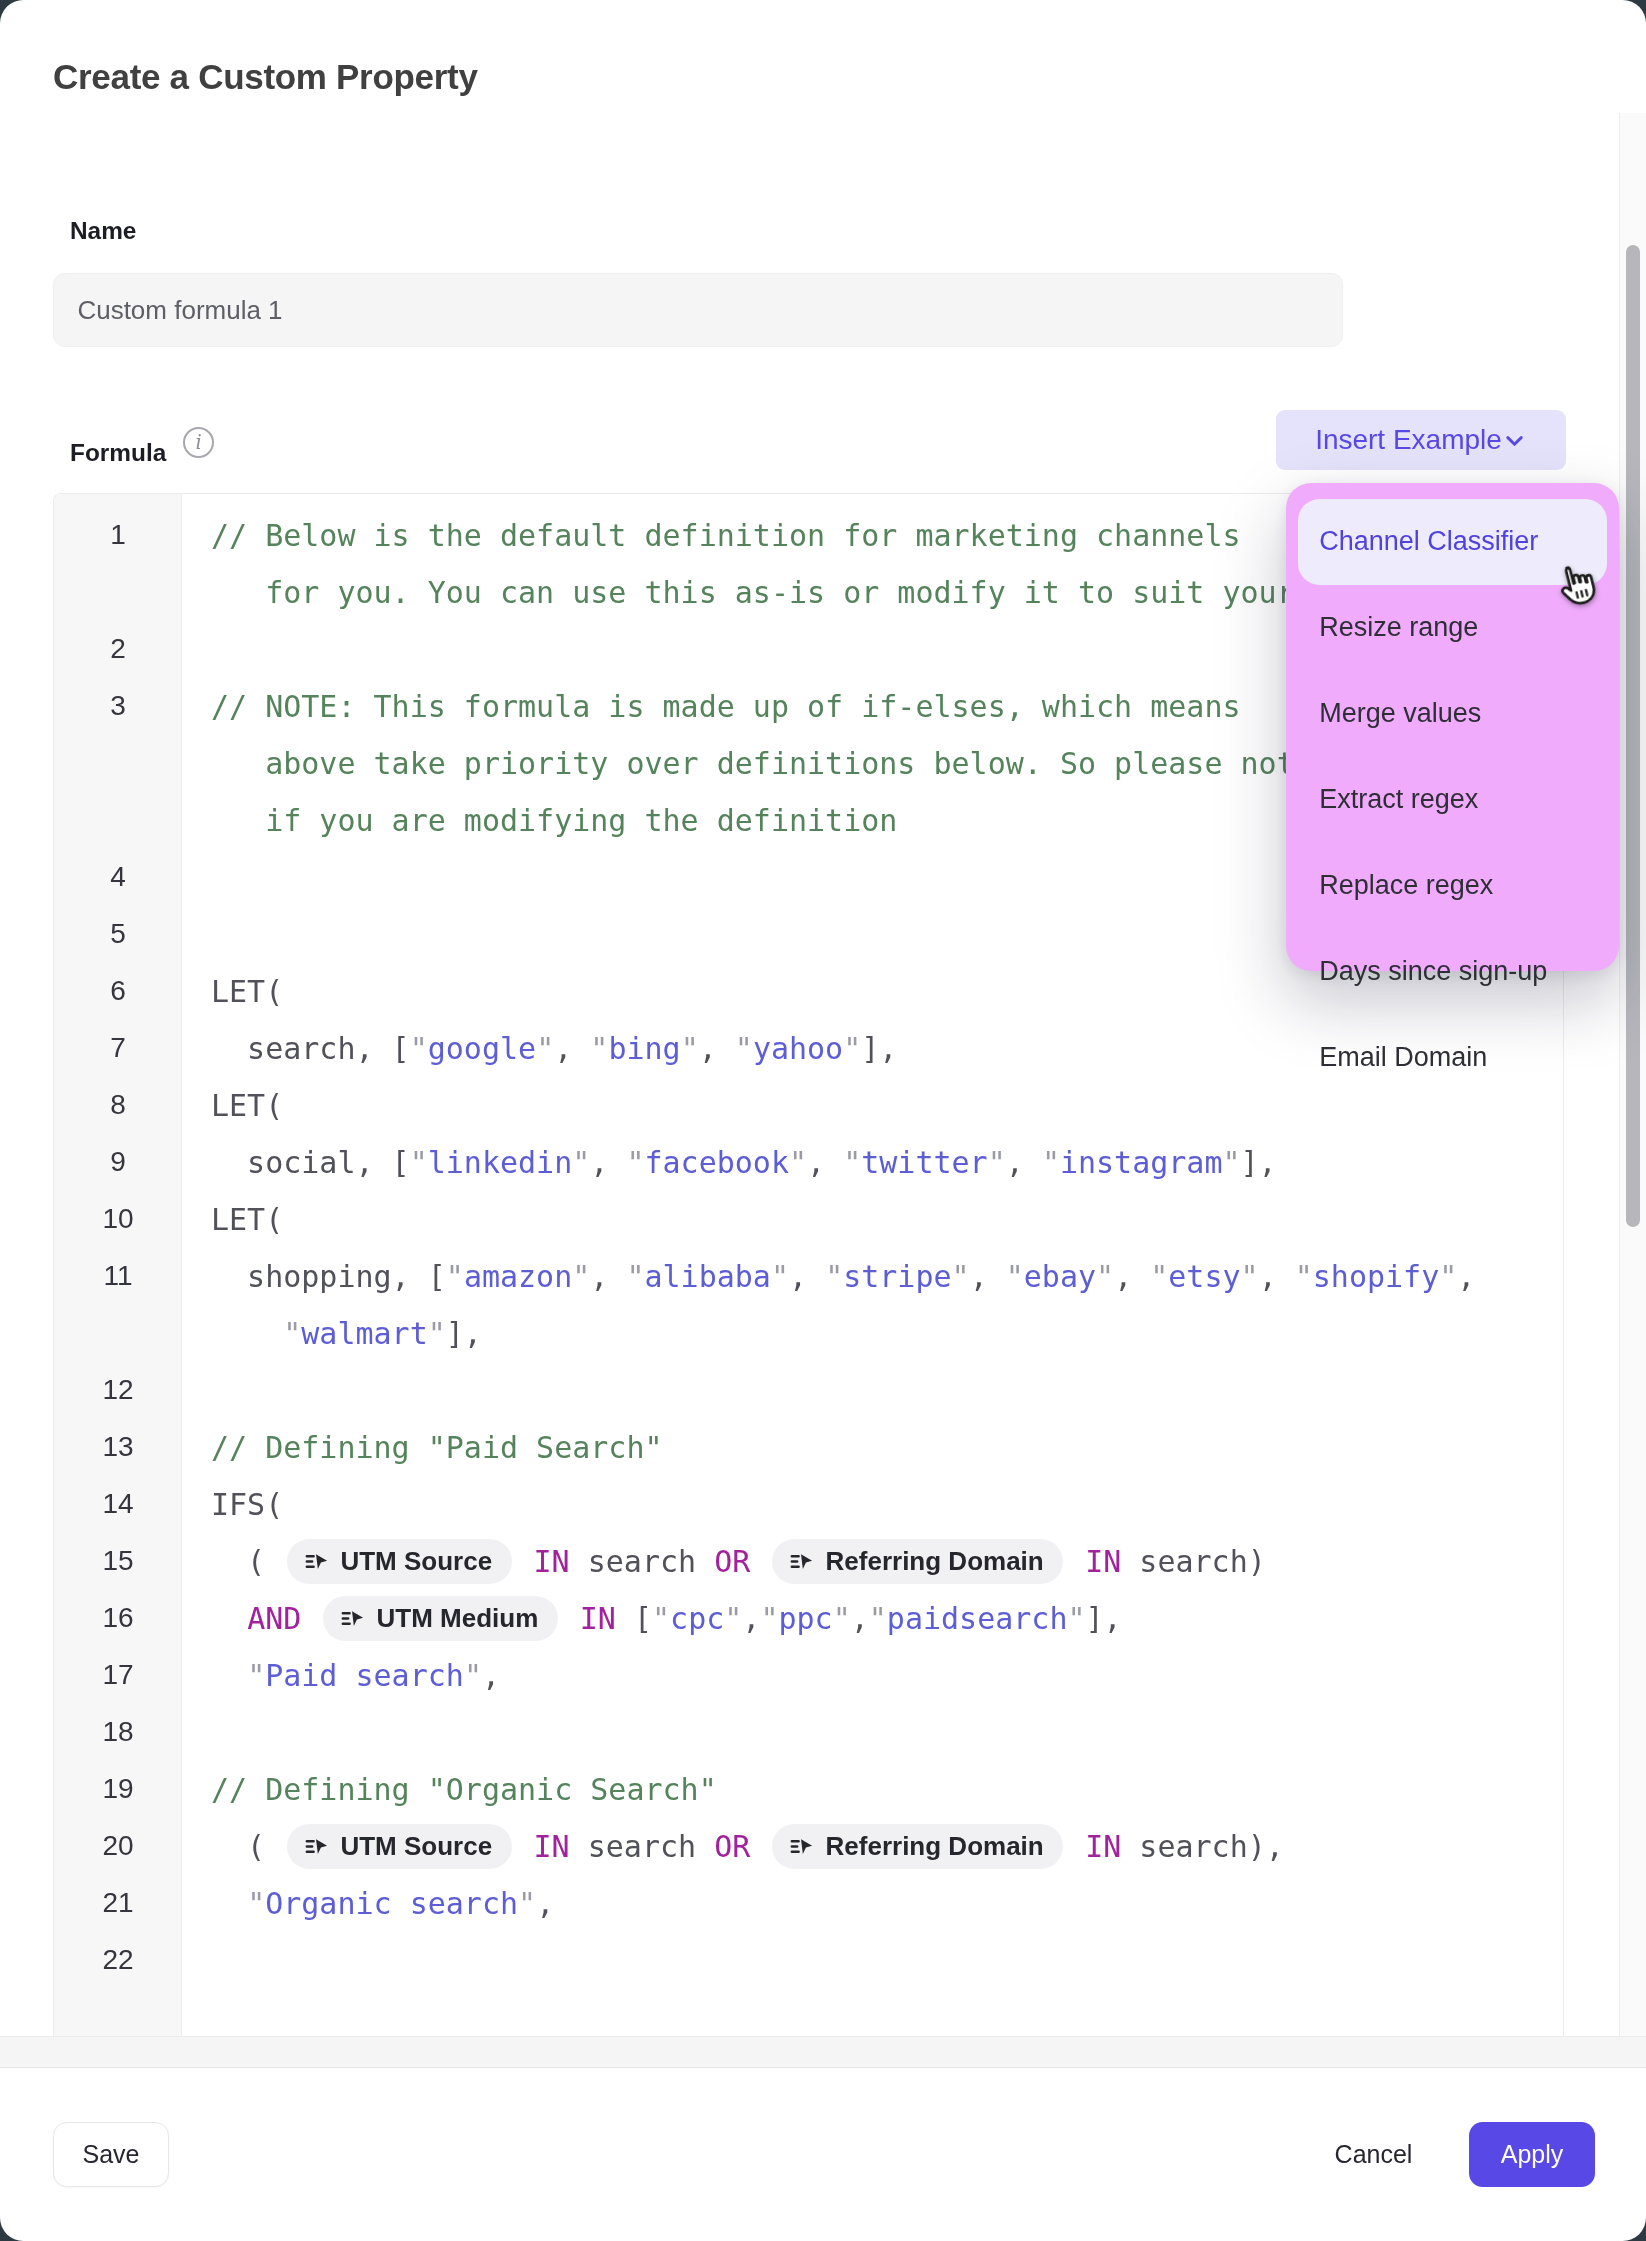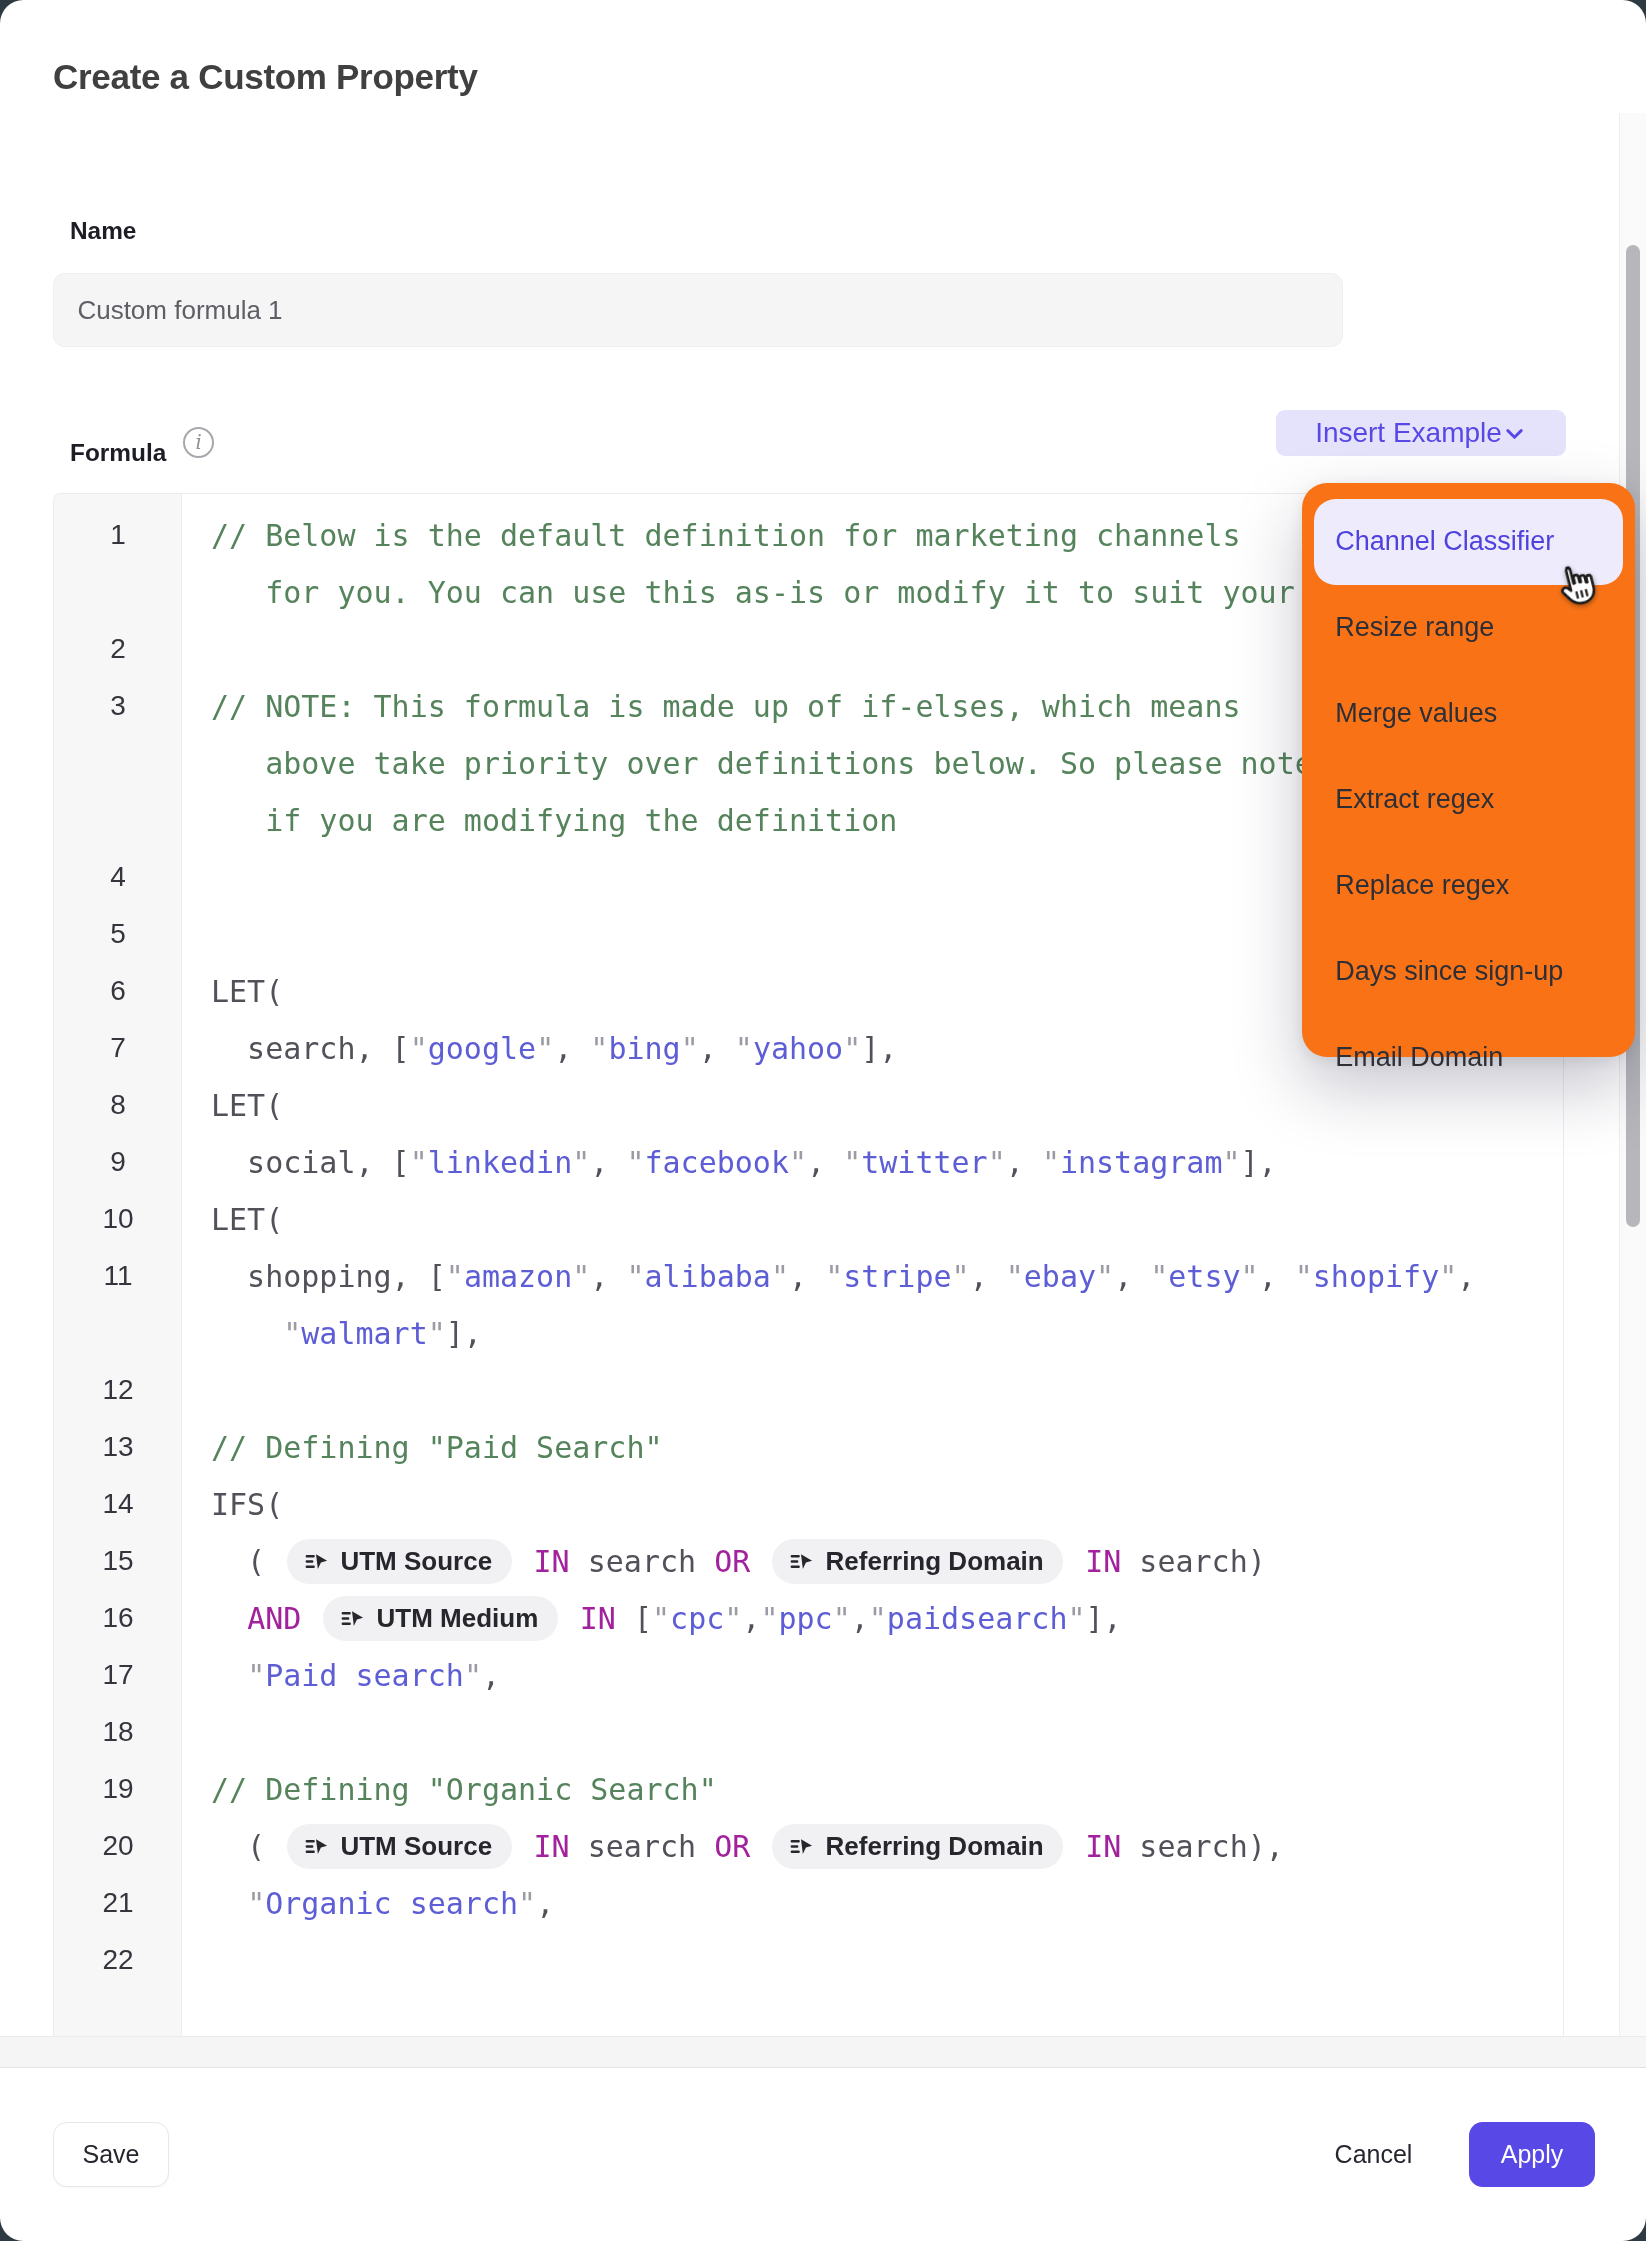--- a/index.html
+++ b/index.html
@@ -16,21 +16,21 @@
 
   .page-title{position:absolute; left:53px; top:57px; font-size:35px; font-weight:700; color:#404040; letter-spacing:-0.3px;}
 
   .field-label{position:absolute; left:70px; font-size:24.4px; font-weight:700; color:#1d1d25;text-align:center;}
   .name-label{top:217px;}
   .name-input{position:absolute; left:53px; top:273px; width:1290px; height:74px; background:#f5f5f6; border:1px solid #efeff1; border-radius:11.7px; font-family:"Liberation Sans",sans-serif; font-size:26px; color:#5e5e66; padding:0 23.4px; outline:none;}
 
   .formula-label{top:439px;}
   .info-icon{position:absolute; left:183px; top:427px; width:31px; height:31px; border:2px solid #a7a7ad; border-radius:50%; display:flex; align-items:center; justify-content:center; font-family:"DejaVu Serif", serif; font-style:italic; font-size:19.5px; color:#8f8f96; cursor:pointer;}
 
-  .insert-btn{position:absolute; left:1276px; top:410px; width:290px; height:46px; background:var(--accent-soft); border:none; border-radius:9px; display:flex; align-items:center; justify-content:center; gap:0; color:var(--accent); font-family:"Liberation Sans",sans-serif; font-size:28px; font-weight:500; cursor:pointer;}
+  .insert-btn{position:absolute; left:1276px; top:410px; width:290px; height:60px; background:var(--accent-soft); border:none; border-radius:9px; display:flex; align-items:center; justify-content:center; gap:0; color:var(--accent); font-family:"Liberation Sans",sans-serif; font-size:28px; font-weight:500; cursor:pointer;}
   .insert-btn svg{display:block;}
 
   
   .editor{position:absolute; left:53px; top:493px; width:1511px; height:1544px; border:1px solid #ececef; border-bottom:none; border-radius:7.8px 7.8px 0 0; background:#fff; overflow:hidden;}
   .gutter-bg{position:absolute; left:0; top:0; bottom:0; width:128px; background:#f7f7f8; border-right:1px solid #ececee;}
   .code-lines{position:relative; padding-top:12.7px;}
   .code-row{display:flex; align-items:center; height:57px;}
   .gutter-num{flex:0 0 128px; text-align:center; font-size:28px; color:#35353d;}
   .row-code{display:flex; align-items:center; white-space:pre; padding-left:29px; font-family:"DejaVu Sans Mono", monospace; font-size:30px; color:var(--code);}
   .sc{color:var(--comment);} .sp{color:var(--code);} .ss{color:var(--string);}
@@ -45,21 +45,21 @@
   .footer-btn{position:absolute; top:2122px; height:65px; display:flex; align-items:center; justify-content:center; font-family:"Liberation Sans",sans-serif; font-size:25px; font-weight:500; color:#26262e; cursor:pointer; border-radius:13.7px;}
   .save-btn{left:53px; width:116px; background:#fff; border:1.5px solid #e7e7ea; box-shadow:0 1px 2px rgba(0,0,0,.04);}
   .cancel-btn{left:1315px; width:117px; background:transparent; border:none;}
   .apply-btn{left:1469px; width:126px; background:var(--accent); border:none; color:#fff;}
 
   
   .scroll-track{position:absolute; right:0; top:113px; width:27px; height:1923px; background:#fafafa; border-left:1px solid #eeeef0;}
   .scroll-thumb{position:absolute; right:5.9px; top:132px; width:14.6px; height:982px; border-radius:7.8px; background:#b6b6bb; cursor:pointer;}
 
   
-  .menu{position:absolute; left:1286px; top:483px; width:333px; height:574px; background:#f97316; border-radius:25px; box-shadow:0 29px 68px rgba(25,25,60,.25), 0 3.9px 13.7px rgba(0,0,0,.08); padding:15.6px 11.7px; z-index:10;margin-left:16px;}
+  .menu{position:absolute; left:1286px; top:483px; width:333px; height:488px; background:#f0abfc; border-radius:25px; box-shadow:0 29px 68px rgba(25,25,60,.25), 0 3.9px 13.7px rgba(0,0,0,.08); padding:15.6px 11.7px; z-index:10;}
   .menu-item{height:86px; display:flex; align-items:center; padding-left:21.5px; border-radius:21.5px; font-size:27px; font-weight:500; color:#2e2e36; cursor:pointer;}
   .menu-item.active{background:var(--menu-active-bg); color:var(--menu-active-text);}
 
   .hand-cursor{position:absolute; left:1554px; top:562px; width:45px; height:45px; z-index:20; transform:rotate(-14deg); filter:drop-shadow(0 2.9px 2.9px rgba(0,0,0,.35));}
 </style>
 </head>
 <body>
 
 <div class="dialog">
 

